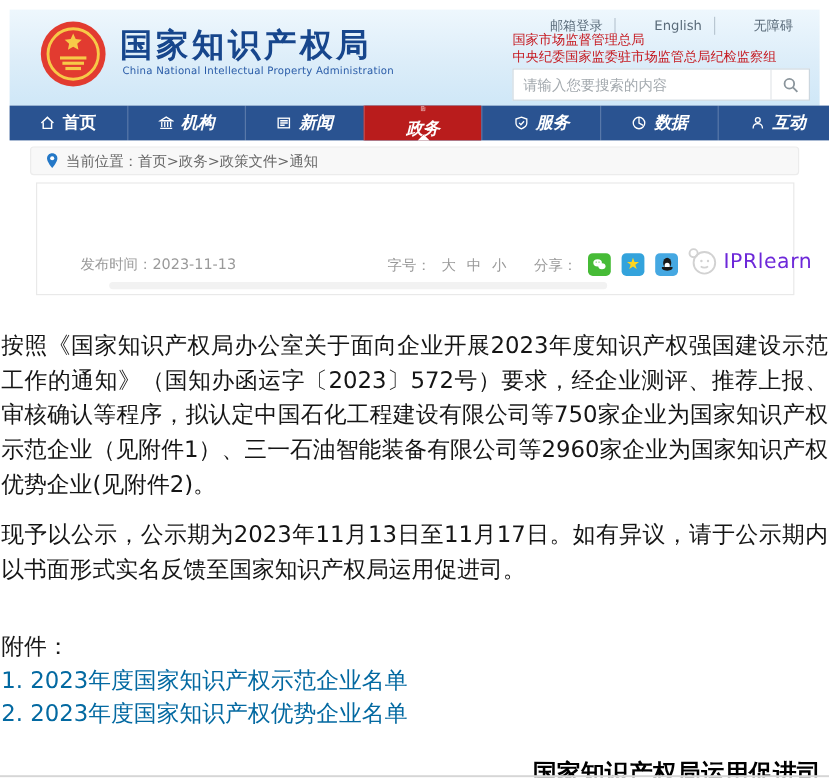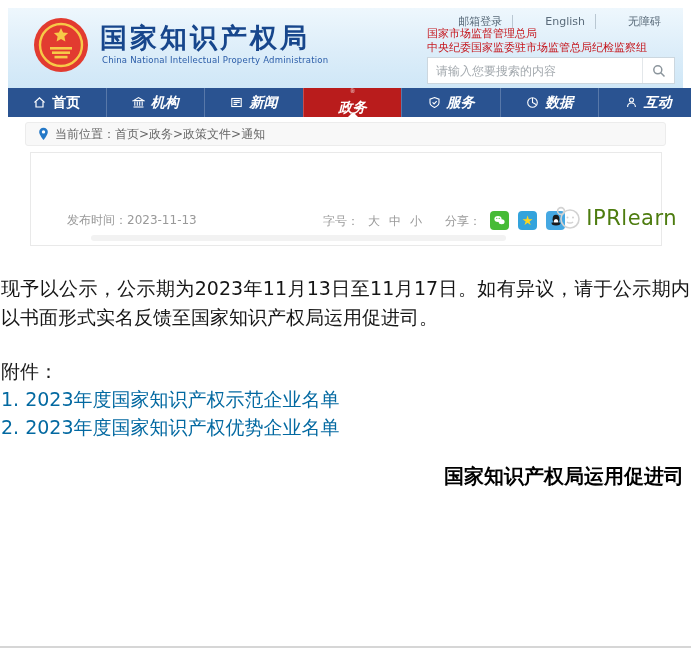--- a/index.html
+++ b/index.html
@@ -53,27 +53,27 @@
   .meta-right { display:flex; align-items:flex-end; gap:9px; }
   .fs-opt { cursor:pointer; color:#999; }
   .share-ic { width:19px; height:19px; border-radius:4px; display:inline-flex;
     align-items:center; justify-content:center; cursor:pointer; }
   .ic-wechat { background:#46bb36; }
   .ic-qzone { background:#33a3dc; color:#ffd51e; font-size:13px; line-height:1; }
   .ic-qq { background:#45a8e2; }
   .title-divider { position:absolute; left:60px; bottom:4px; width:415px; height:6px;
     background:#f2f2f2; border-radius:3px; }
   .watermark { position:absolute; top:203px; right:14px; display:flex; align-items:center; gap:2px; }
-  .watermark-text { font-size:21px; color:#4d7c0f; letter-spacing:.5px; }
+  .watermark-text { font-size:17px; color:#6d28d9; letter-spacing:.5px; }
 
   
   .body-text { position:absolute; top:274px; left:1px; right:1px; font-size:19px; line-height:29px;
     color:#151515; text-align:justify; }
   .body-text p + p { margin-top:13px; }
-  .attach { margin-top:25px; line-height:28px; font-size:19px; color:#1a1a1a; }
+  .attach { margin-top:35px; line-height:28px; font-size:19px; color:#1a1a1a; }
   .attach-item { display:block; color:#0369a1; text-decoration:none; cursor:pointer; }
   .signature { margin-top:22px; text-align:right; font-weight:bold; font-size:20px;
     line-height:27px; color:#000; padding-right:6px; }
   .bottom-line { position:absolute; left:0; right:0; bottom:0; height:2px; background:#d6d6d6; }
 </style>
 </head>
 <body>
 
 <div class="page">
 
@@ -210,20 +210,21 @@
       <circle cx="16" cy="16" r="9"></circle>
       <circle cx="7" cy="8" r="3.4"></circle>
       <circle cx="13.5" cy="14.5" r="1" fill="#d2d2d2" stroke="none"></circle>
       <circle cx="19" cy="14.5" r="1" fill="#d2d2d2" stroke="none"></circle>
       <path d="M13 19 C14.5 20.4 17.5 20.4 19 19"></path>
     </svg>
     <span class="watermark-text">IPRlearn</span>
   </div>
 
   <div class="body-text">
+    <p>按照《国家知识产权局办公室关于面向企业开展2023年度知识产权强国建设示范工作的通知》（国知办函运字〔2023〕572号）要求，经企业测评、推荐上报、审核确认等程序，拟认定中国石化工程建设有限公司等750家企业为国家知识产权示范企业（见附件1）、三一石油智能装备有限公司等2960家企业为国家知识产权优势企业(见附件2)。</p>
     <p>现予以公示，公示期为2023年11月13日至11月17日。如有异议，请于公示期内以书面形式实名反馈至国家知识产权局运用促进司。</p>
 
     <div class="attach">
       <div>附件：</div>
       <a class="attach-item">1. 2023年度国家知识产权示范企业名单</a>
       <a class="attach-item">2. 2023年度国家知识产权优势企业名单</a>
     </div>
 
     <div class="signature">
       <div>国家知识产权局运用促进司</div>

